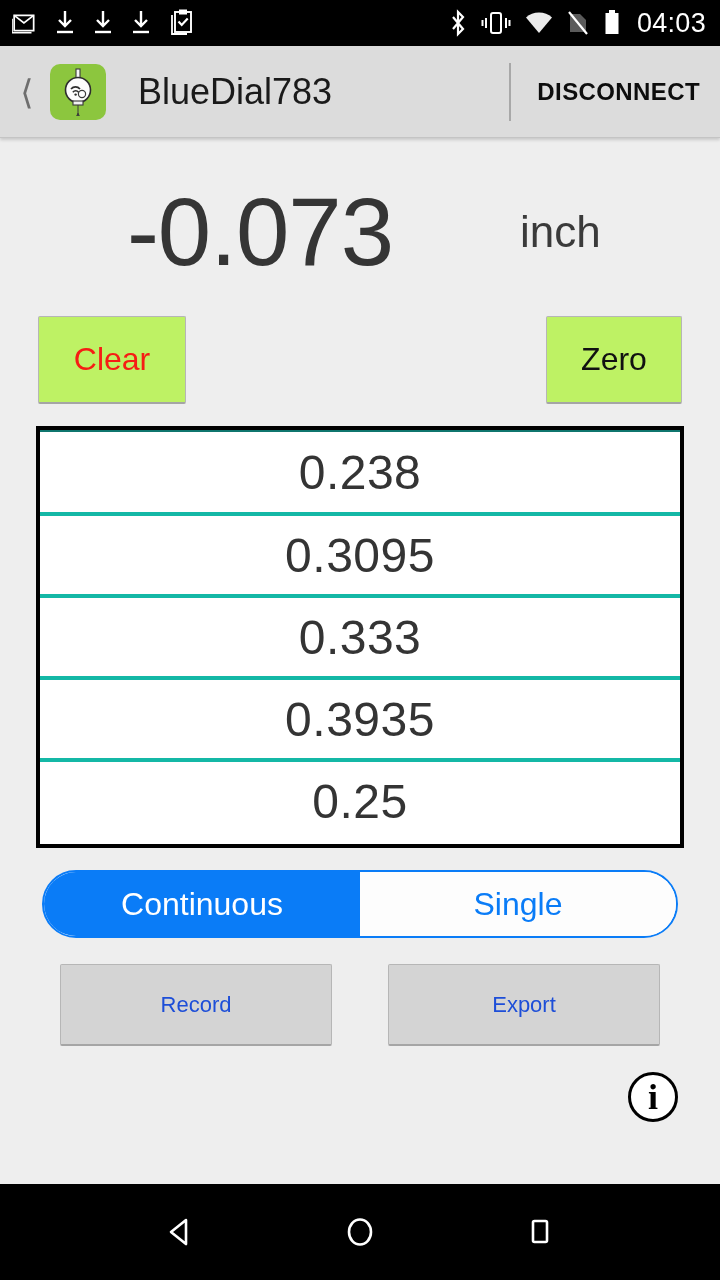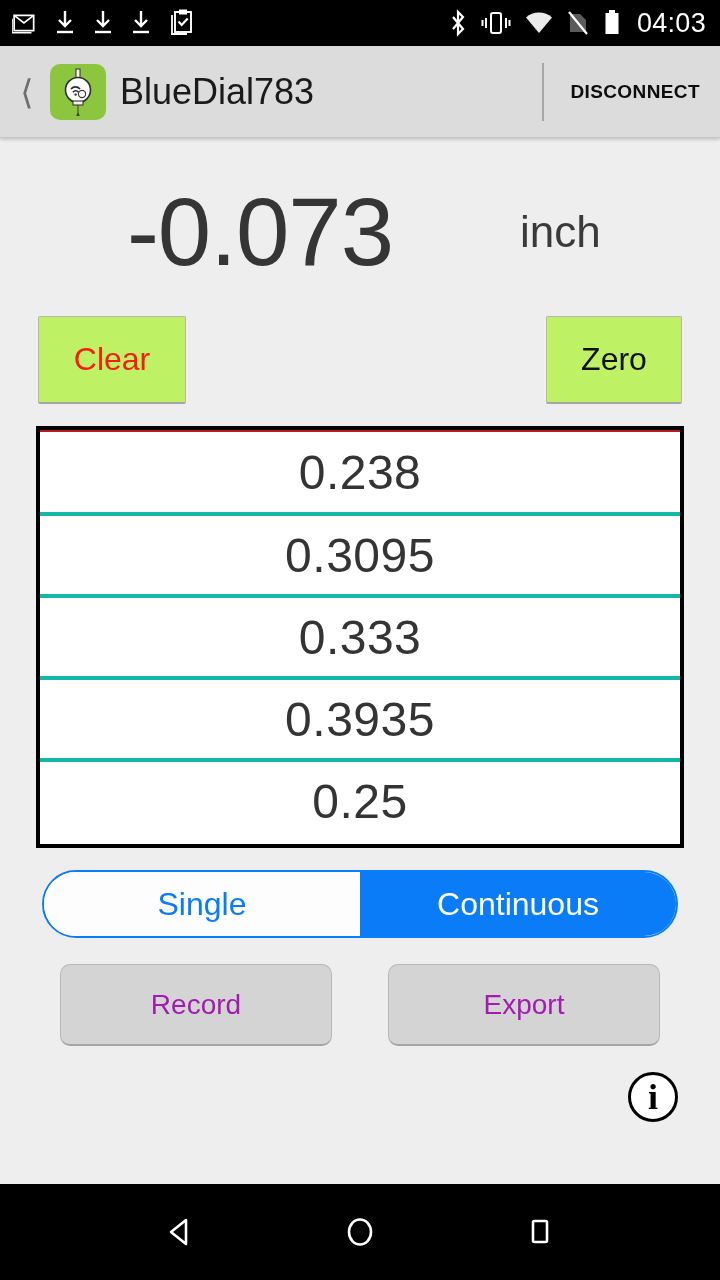--- a/index.html
+++ b/index.html
@@ -67,32 +67,32 @@
     background: #8cc63e;
     margin-left: 6px;
     flex: 0 0 auto;
     display: flex;
     align-items: center;
     justify-content: center;
   }
   .app-title {
     font-size: 36px;
     color: #1a1a1a;
-    margin-left: 14px;
+    margin-left: 32px;
     white-space: nowrap;
     overflow: hidden;
   }
   .appbar-spacer { flex: 1 1 auto; }
   .appbar-divider {
     width: 2px; height: 58px;
     background: #a8a8a8;
     flex: 0 0 auto;
   }
   .disconnect-btn {
-    font-size: 19px;
+    font-size: 24px;
     font-weight: bold;
     color: #0d0d0d;
     letter-spacing: 0.4px;
     padding: 14px 4px 14px 26px;
     white-space: nowrap;
     flex: 0 0 auto;
   }
 
   
   .content {
@@ -155,21 +155,21 @@
     overflow: hidden;
   }
   .list-row {
     height: 82px;
     display: flex;
     align-items: center;
     justify-content: center;
     border-top: 4px solid #14b8a6;
     background: #ffffff;
   }
-  .list-row:first-child { border-top: 2px solid #b91c1c; }
+  .list-row:first-child { border-top: 2px solid #0f766e; }
   .list-row span {
     font-size: 48px;
     color: #343434;
     letter-spacing: 0.5px;
   }
 
   
   .segmented {
     margin: 22px 42px 0 42px;
     height: 68px;
@@ -194,23 +194,23 @@
     display: flex;
     justify-content: space-between;
     padding: 0 60px;
     margin-top: 26px;
   }
   .wbtn {
     width: 272px; height: 82px;
     background: #d4d4d4;
     border: 1px solid #b6b6b6;
     border-bottom: 2px solid #a5a5a5;
-    border-radius: 10px;
-    font-size: 28px;
-    color: #a21caf;
+    border-radius: 2px;
+    font-size: 22px;
+    color: #1d4ed8;
     display: flex;
     align-items: center;
     justify-content: center;
     font-family: "Liberation Sans", sans-serif;
   }
 
   
   .lower-white {
     position: absolute;
     left: 0; right: 0;
@@ -378,22 +378,22 @@
       </div>
       <div class="list-row">
         <span>0.3935</span>
       </div>
       <div class="list-row">
         <span>0.25</span>
       </div>
     </div>
 
     <div class="segmented">
+      <div class="seg active">Continuous</div>
       <div class="seg inactive">Single</div>
-      <div class="seg active">Continuous</div>
     </div>
 
     <div class="btn-row-bottom">
       <button class="wbtn">Record</button>
       <button class="wbtn">Export</button>
     </div>
 
     <div class="info-row">
       <div class="info-btn">i</div>
     </div>

